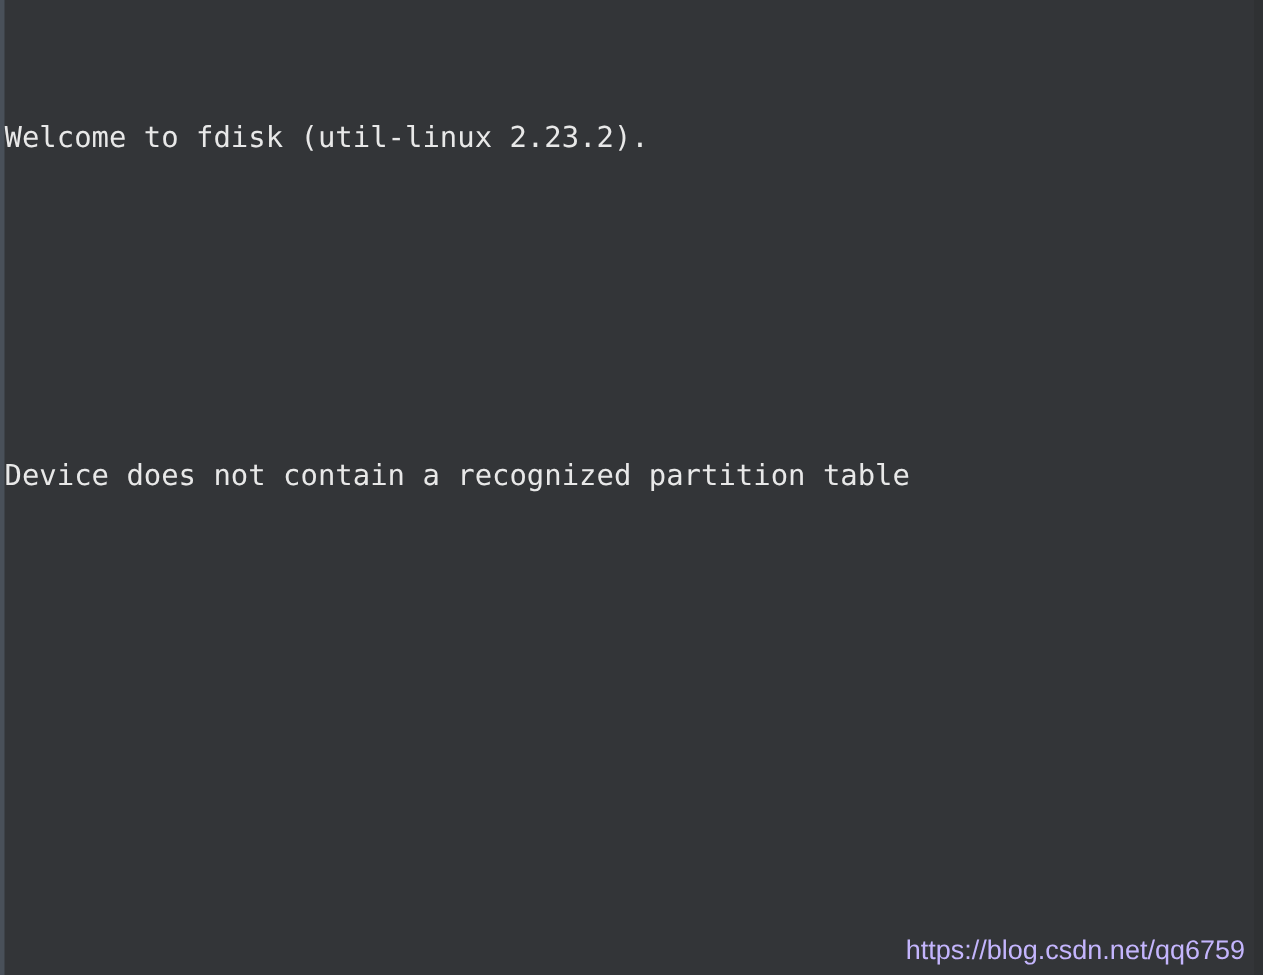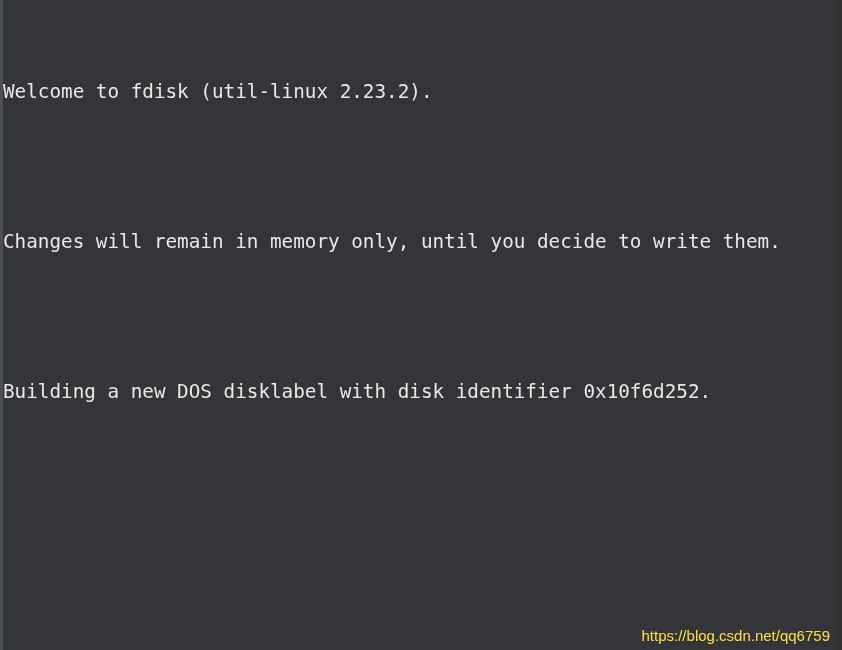--- a/index.html
+++ b/index.html
@@ -44,39 +44,38 @@
     display: block;
   }
   .line.blank {
     height: 25px;
   }
   #watermark {
     position: absolute;
     right: 6px;
     bottom: 6px;
     font-family: "Liberation Sans", "DejaVu Sans", sans-serif;
-    font-size: 15px;
-    color: #fde047;
+    font-size: 18px;
+    color: #c4b5fd;
     letter-spacing: 0px;
     white-space: pre;
     user-select: none;
   }
 </style>
 </head>
 <body>
 
 <div id="terminal">
 
   <div id="screen">
 
     <span class="line">Welcome to fdisk (util-linux 2.23.2).</span>
     <span class="line blank"></span>
-    <span class="line">Changes will remain in memory only, until you decide to write them.</span>
     <span class="line blank"></span>
-    <span class="line">Building a new DOS disklabel with disk identifier 0x10f6d252.</span>
+    <span class="line">Device does not contain a recognized partition table</span>
     <span class="line blank"></span>
     
     
     
     
     
     
     
     
     

